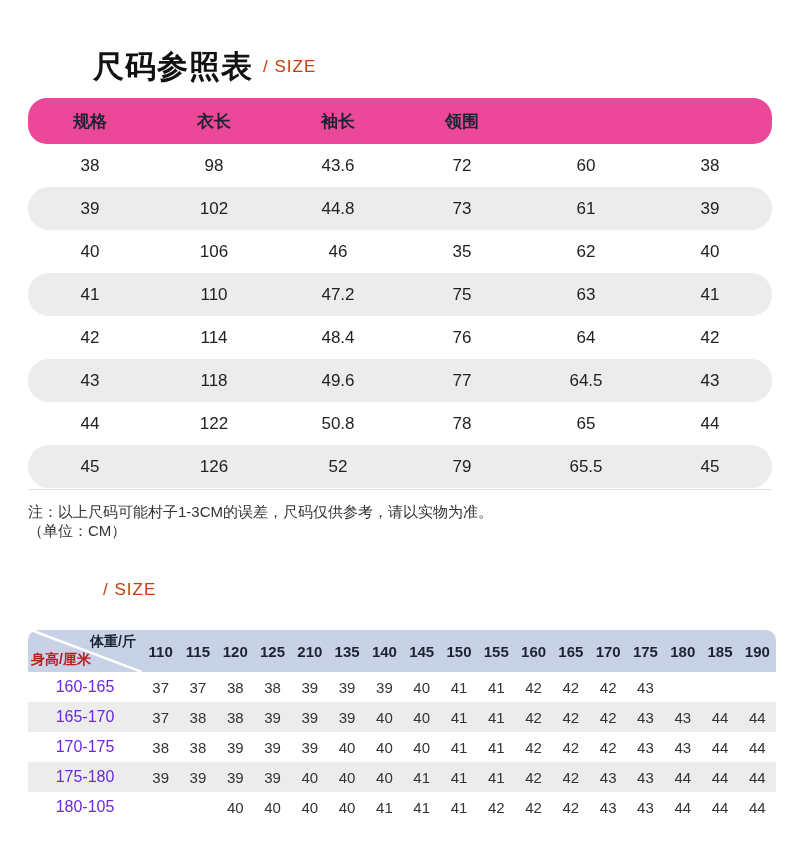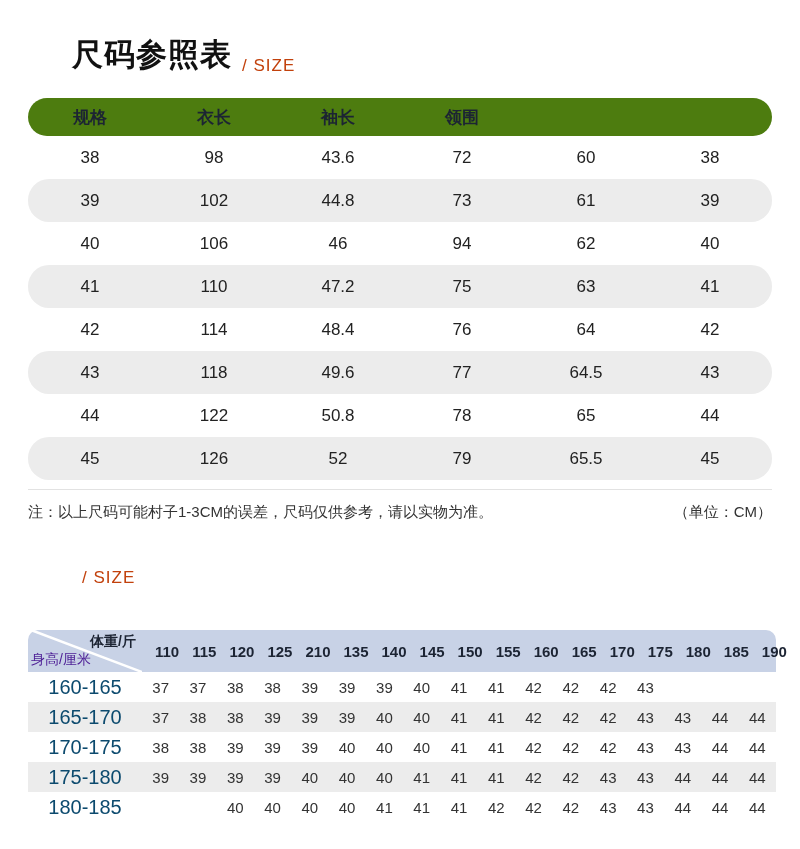--- a/index.html
+++ b/index.html
@@ -2,56 +2,56 @@
 <html><head>
 <meta charset="utf-8">
 <style>
   * { margin:0; padding:0; box-sizing:border-box; }
   html,body { background:#ffffff; }
   body {
     width:800px; height:849px; position:relative; overflow:hidden;
     font-family:"Liberation Sans","DejaVu Sans",sans-serif;
     color:#222;
   }
-  .section-title { position:absolute; left:72px; display:flex; align-items:flex-end; }
+  .section-title { position:absolute; left:93px; display:flex; align-items:center;margin-top:12px; }
   .section-title .zh { font-size:31px; font-weight:bold; color:#111; letter-spacing:1px; }
   .section-title .en { font-size:17px; color:#c2410c; margin-left:10px; letter-spacing:1px; }
 
   
   .t1 { position:absolute; left:28px; top:98px; width:744px; }
   .t1-grid { display:grid; grid-template-columns:repeat(6,1fr); align-items:center; text-align:center; }
   .t1-header {
-    height:38px; border-radius:19px; background:#4d7c0f;
+    height:46px; border-radius:19px; background:#ec4899;
     font-weight:bold; font-size:17px; color:#1c2433;
   }
   .t1-row { height:43px; font-size:17px; color:#222; }
   .t1-row.stripe { background:#ececec; border-radius:21px; }
 
   
   .note {
     position:absolute; left:28px; top:489px; width:744px;
     border-top:1px solid #e2e2e2; padding-top:13px;
-    display:flex; justify-content:space-between;
-    font-size:15px; color:#333;
+    display:flex; justify-content:flex-end;
+    font-size:15px; color:#333;flex-direction:column;
   }
 
   
   .t2 { position:absolute; left:28px; top:630px; width:748px; }
   .t2-grid { display:grid; grid-template-columns:114px repeat(17,1fr); align-items:center; text-align:center; }
   .t2-header {
     height:42px; background:#c8d2e6; border-radius:10px 10px 0 0;
-    font-weight:bold; font-size:15px; color:#1c2433;gap:13px;
+    font-weight:bold; font-size:15px; color:#1c2433;
   }
   .t2-corner { position:relative; height:42px; }
   .t2-corner svg { position:absolute; left:0; top:0; }
   .t2-corner .top { position:absolute; top:3px; right:6px; font-size:14px; font-weight:bold; color:#1c2433; }
-  .t2-corner .bottom { position:absolute; bottom:3px; left:3px; font-size:14px; font-weight:normal; color:#4c1d95; }
+  .t2-corner .bottom { position:absolute; bottom:3px; left:3px; font-size:14px; font-weight:bold; color:#b91c1c; }
   .t2-row { height:30px; font-size:15px; color:#333; }
   .t2-row.stripe { background:#ececec; }
-  .t2-row .rowlabel { font-size:20px; color:#0c4a6e; }
+  .t2-row .rowlabel { font-size:16px; color:#6d28d9; }
 </style>
 </head>
 <body>
 
 <div class="section-title" style="top:34px;">
   <span class="zh">尺码参照表</span>
   <span class="en">/ SIZE</span>
 </div>
 
 <div class="t1">
@@ -75,21 +75,21 @@
         <div>102</div>
         <div>44.8</div>
         <div>73</div>
         <div>61</div>
         <div>39</div>
       </div>
       <div class="t1-grid t1-row">
         <div>40</div>
         <div>106</div>
         <div>46</div>
-        <div>94</div>
+        <div>35</div>
         <div>62</div>
         <div>40</div>
       </div>
       <div class="t1-grid t1-row stripe">
         <div>41</div>
         <div>110</div>
         <div>47.2</div>
         <div>75</div>
         <div>63</div>
         <div>41</div>
@@ -240,21 +240,21 @@
         <div>41</div>
         <div>42</div>
         <div>42</div>
         <div>43</div>
         <div>43</div>
         <div>44</div>
         <div>44</div>
         <div>44</div>
       </div>
       <div class="t2-grid t2-row">
-        <div class="rowlabel">180-185</div>
+        <div class="rowlabel">180-105</div>
         <div></div>
         <div></div>
         <div>40</div>
         <div>40</div>
         <div>40</div>
         <div>40</div>
         <div>41</div>
         <div>41</div>
         <div>41</div>
         <div>42</div>

